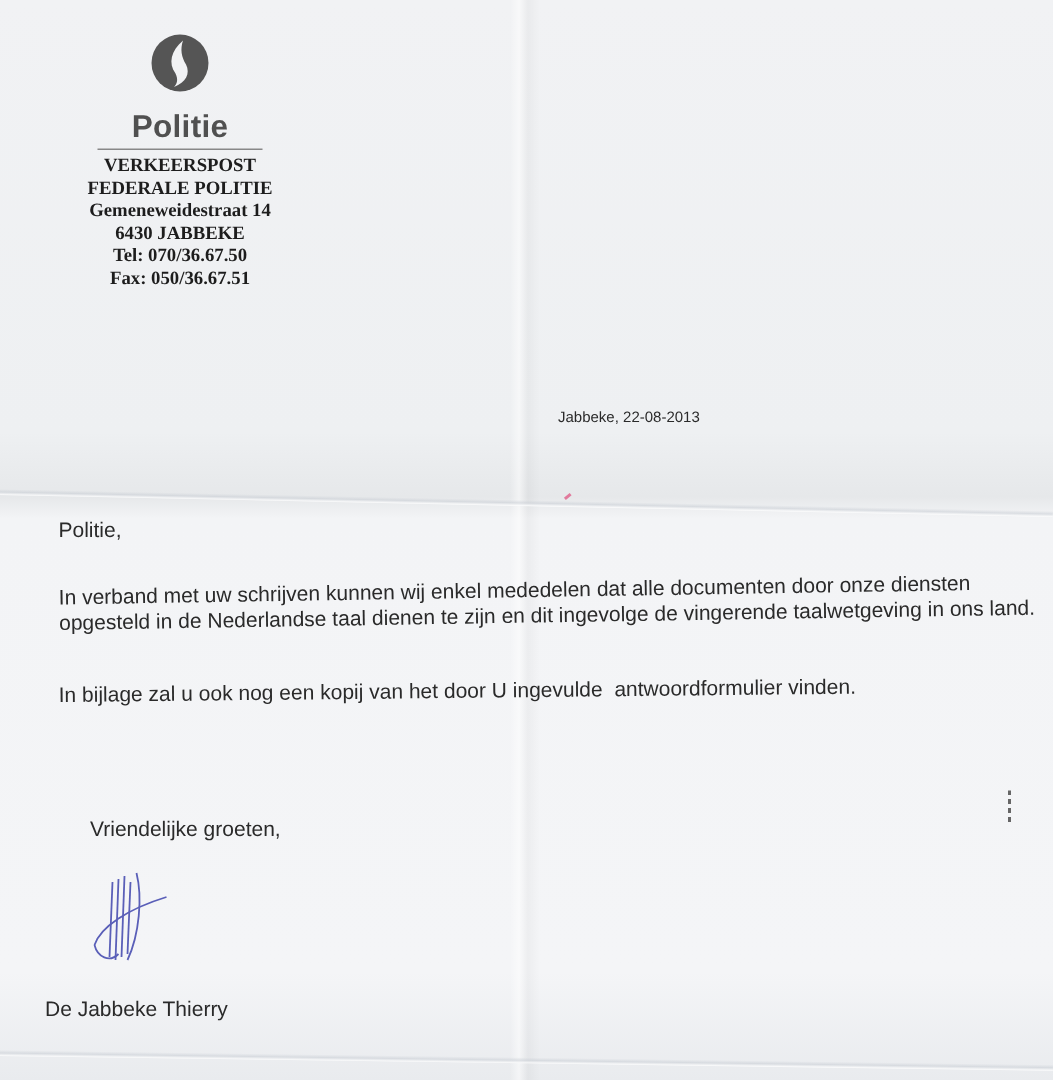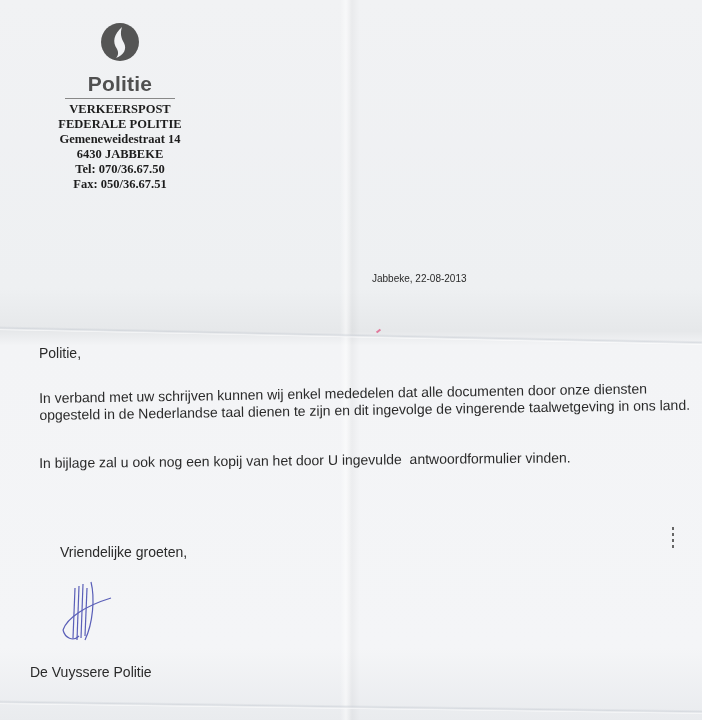--- a/index.html
+++ b/index.html
@@ -94,15 +94,15 @@
       <path d="M24 8 L22 62"></path>
       <path d="M28 6 L26 60"></path>
       <path d="M32 10 L30 58"></path>
       <path d="M36 4 C 40 20, 38 45, 30 62"></path>
       <path d="M8 52 C 12 40, 30 28, 56 20"></path>
       <path d="M8 52 C 10 60, 18 64, 24 58"></path>
     </g>
   </svg>
 
   <div class="signer">
-    <div>De Vuyssere Politie</div>
+    <div>De Jabbeke Thierry</div>
   </div>
 </div>
 
 </body></html>

